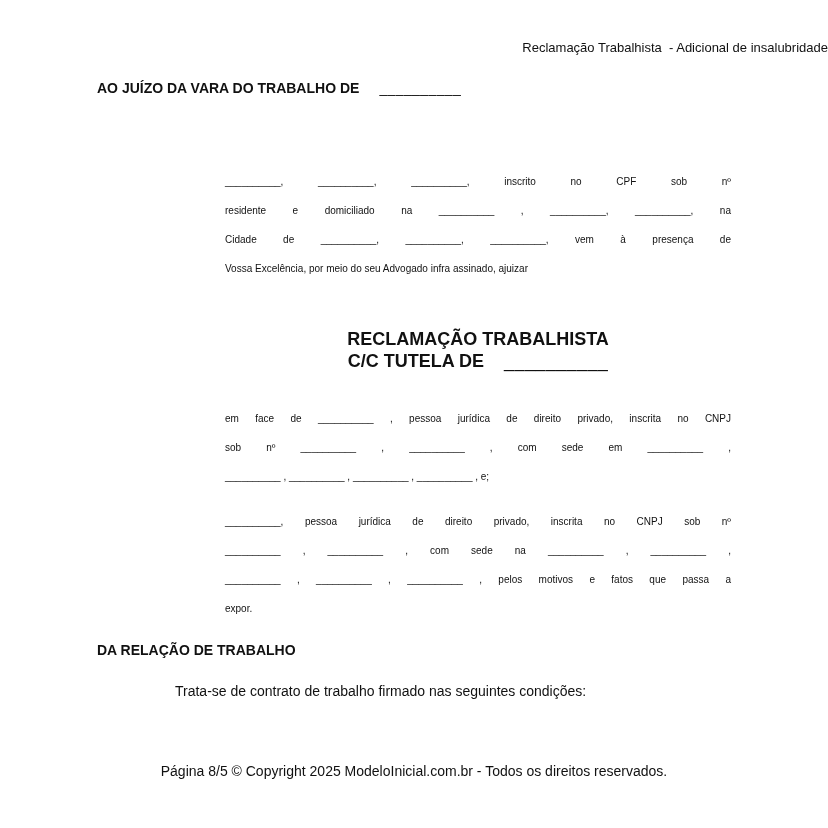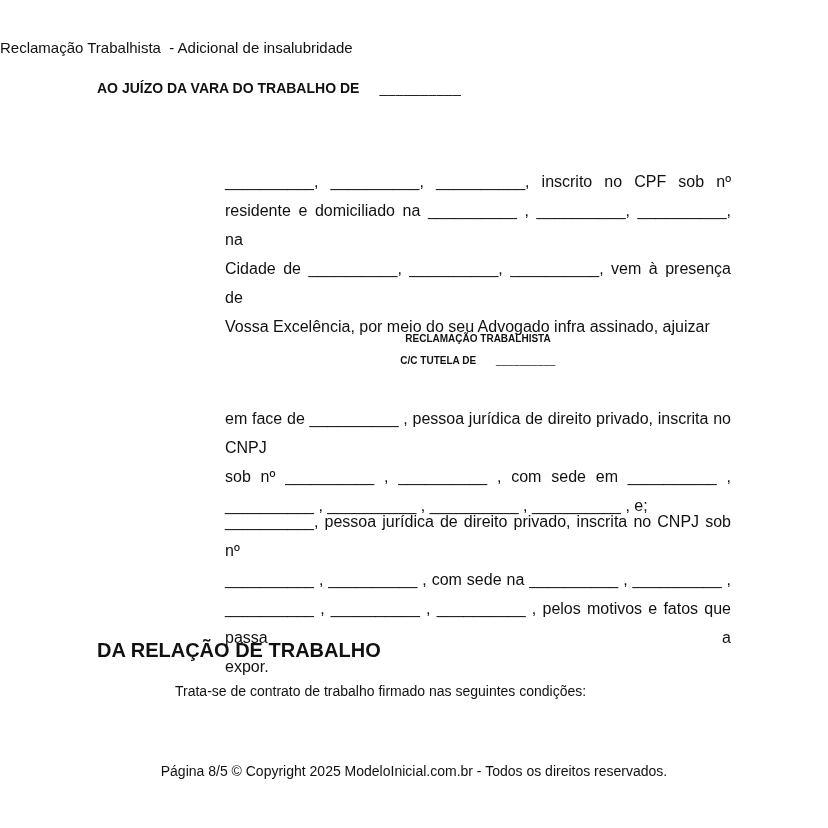--- a/index.html
+++ b/index.html
@@ -10,63 +10,63 @@
     height: 828px;
     background: #ffffff;
     font-family: "Liberation Sans", sans-serif;
     color: #111111;
     overflow: hidden;
   }
   .doc-title {
     position: absolute;
     top: 38px; left: 0;
     width: 828px;
-    text-align: left;
-    font-size: 15px;
+    text-align: right;
+    font-size: 13px;
     line-height: 20px;
     white-space: pre-wrap;
   }
   .court-heading {
     position: absolute;
     top: 79px; left: 97px;
     font-size: 14px;
     font-weight: bold;
     line-height: 18px;
     white-space: nowrap;
   }
   .blank {
     font-weight: normal;
     margin-left: 20px;
     letter-spacing: 0.4px;
   }
   .para {
     position: absolute;
     left: 225px;
     width: 506px;
-    font-size: 16px;
+    font-size: 10px;
     line-height: 29px;
   }
   .para .line { text-align: justify; }
   .para .line.just { text-align-last: justify; }
   .p1 { top: 167px; }
   .center-heading {
     position: absolute;
     top: 328px; left: 225px;
     width: 506px;
     text-align: center;
     font-weight: bold;
-    font-size: 10px;
+    font-size: 18px;
     line-height: 22px;
   }
   .p2 { top: 404px; }
   .p3 { top: 507px; }
   .section-heading {
     position: absolute;
     top: 641px; left: 97px;
-    font-size: 20px;
+    font-size: 14px;
     font-weight: bold;
     line-height: 18px;
     white-space: nowrap;
   }
   .contract-intro {
     position: absolute;
     top: 682px; left: 175px;
     font-size: 14px;
     line-height: 18px;
     white-space: nowrap;

